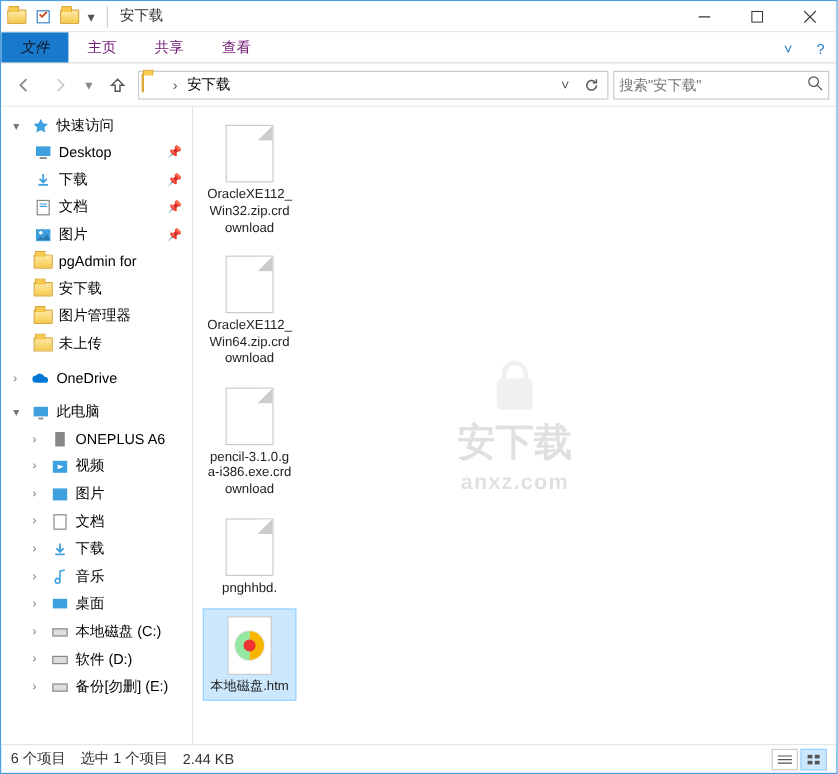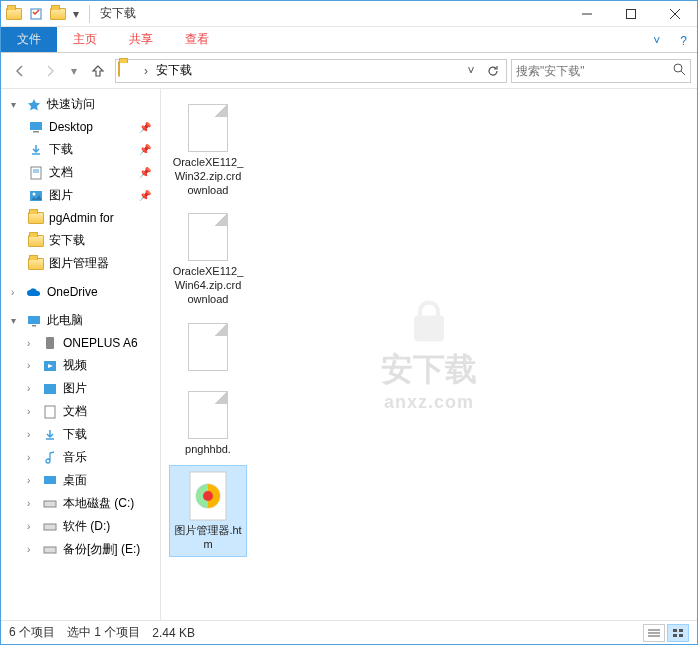--- a/index.html
+++ b/index.html
@@ -8,22 +8,22 @@
 .titlebar { height: 26px; display: flex; align-items: center; background: #fff; border-bottom: 1px solid #e5e5e5; }
 .titlebar .qat { display: flex; align-items: center; gap: 4px; padding: 0 4px; }
 .qat-btn { width: 18px; height: 18px; display: flex; align-items: center; justify-content: center; }
 .titlebar .sep { width: 1px; height: 18px; background: #d0d0d0; margin: 0 4px; }
 .titlebar .title { margin-left: 6px; color: #333; }
 .titlebar .spacer { flex: 1; }
 .win-controls { display: flex; }
 .win-btn { width: 44px; height: 26px; display: flex; align-items: center; justify-content: center; color: #333; }
 
 .ribbon { height: 26px; display: flex; align-items: flex-end; background: #fff; border-bottom: 1px solid #d0d0d0; }
-.ribbon-tab { padding: 4px 16px; font-size: 12px; color: #ef4444; }
-.ribbon-tab.file { background: #1979ca; color: #e5e5e5; }
+.ribbon-tab { padding: 4px 16px; font-size: 12px; color: #701a75; }
+.ribbon-tab.file { background: #1979ca; color: #0f172a; font-style: italic; }
 .ribbon .spacer { flex: 1; }
 .ribbon .help { padding: 4px 10px; color: #1979ca; }
 
 .navbar { height: 36px; display: flex; align-items: center; gap: 4px; padding: 4px 6px; background: #fff; border-bottom: 1px solid #e5e5e5; }
 .nav-btn { width: 26px; height: 26px; display: flex; align-items: center; justify-content: center; color: #888; }
 .nav-btn.enabled { color: #333; }
 .addressbar { flex: 1; height: 24px; border: 1px solid #ccc; display: flex; align-items: center; padding: 0 2px; }
 .addressbar .folder-icon { width: 18px; height: 18px; margin-right: 4px; }
 .addressbar .crumb { padding: 2px 4px; }
 .addressbar .chevron { padding: 0 4px; color: #555; }
@@ -221,20 +221,26 @@
       <span class="icon">
           <span class="ico-folder"></span>
         </span>
       <span>安下载</span>
     </div>
     <div class="nav-item level2">
       <span class="icon">
           <span class="ico-folder"></span>
         </span>
       <span>图片管理器</span>
+    </div>
+    <div class="nav-item level2">
+      <span class="icon">
+          <span class="ico-folder"></span>
+        </span>
+      <span>未上传</span>
     </div>
     <div class="nav-group-gap"></div>
     <div class="nav-item">
       <span class="caret">›</span>
       <span class="icon">
           <svg width="16" height="10" viewBox="0 0 16 10">
             <path d="M4 9a3 3 0 010-6 4 4 0 017 1 2.5 2.5 0 011 5z" fill="#0078d4"></path>
           </svg>
         </span>
       <span>OneDrive</span>
@@ -362,38 +368,39 @@
         <div class="file-item">
           <div class="file-thumb">
             <div class="ico-file"></div>
           </div>
           <div class="file-label">OracleXE112_Win64.zip.crdownload</div>
         </div>
         <div class="file-item">
           <div class="file-thumb">
             <div class="ico-file"></div>
           </div>
+          <div class="file-label">pencil-3.1.0.ga-i386.exe.crdownload</div>
         </div>
         <div class="file-item">
           <div class="file-thumb">
             <div class="ico-file"></div>
           </div>
           <div class="file-label">pnghhbd.</div>
         </div>
         <div class="file-item selected">
           <div class="file-thumb">
             <svg width="48" height="52" viewBox="0 0 48 52">
               <rect x="6" y="2" width="36" height="48" fill="#fff" stroke="#ccc"></rect>
               <circle cx="24" cy="26" r="12" fill="none" stroke="#eee" stroke-width="2"></circle>
               <path d="M24 14a12 12 0 010 24" fill="#f7b500"></path>
               <path d="M24 14a12 12 0 000 24" fill="#4cd964" opacity=".6"></path>
               <circle cx="24" cy="26" r="5" fill="#e33"></circle>
             </svg>
           </div>
-          <div class="file-label">图片管理器.htm</div>
+          <div class="file-label">本地磁盘.htm</div>
         </div>
       </div>
   </div>
 </div>
 
 <div class="statusbar">
   <span>6 个项目</span>
   <span>选中 1 个项目</span>
   <span>2.44 KB</span>
   <span class="spacer"></span>

